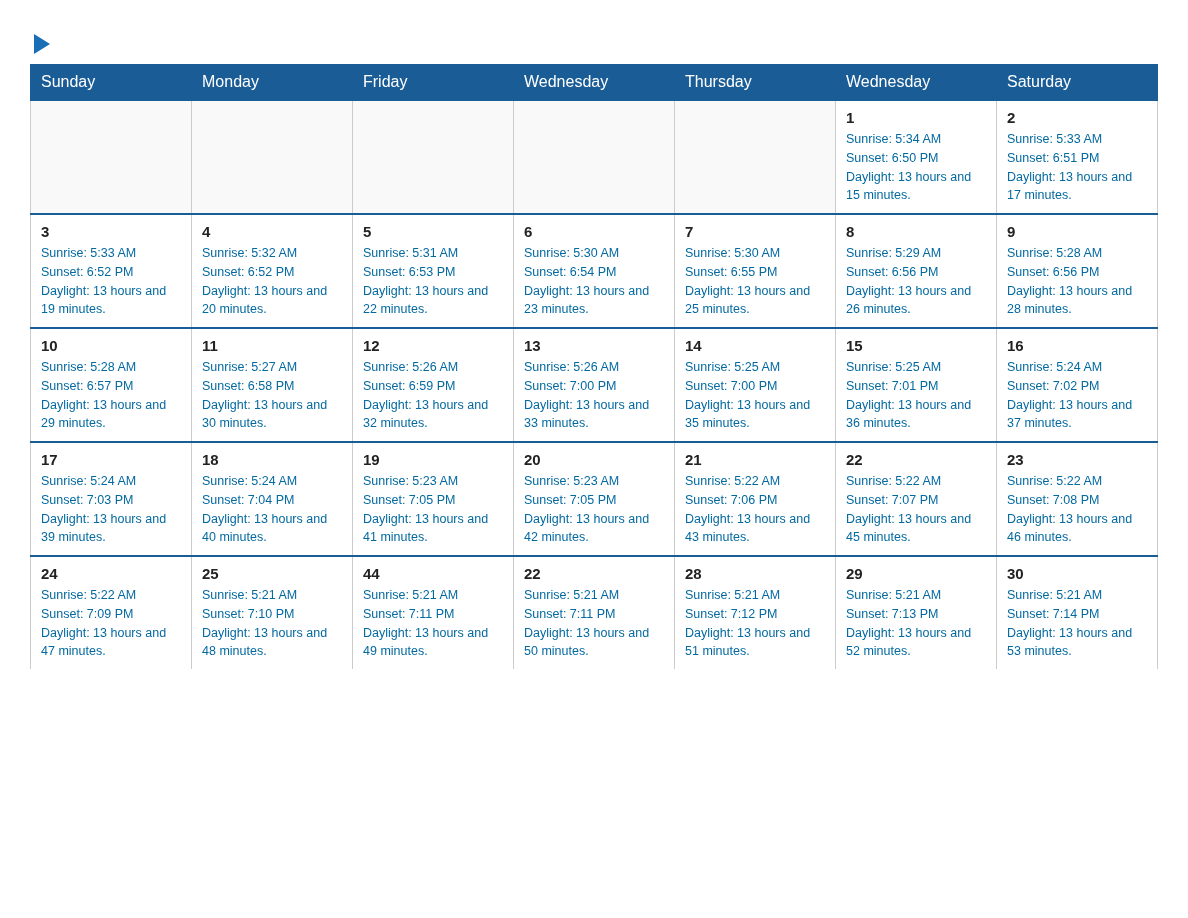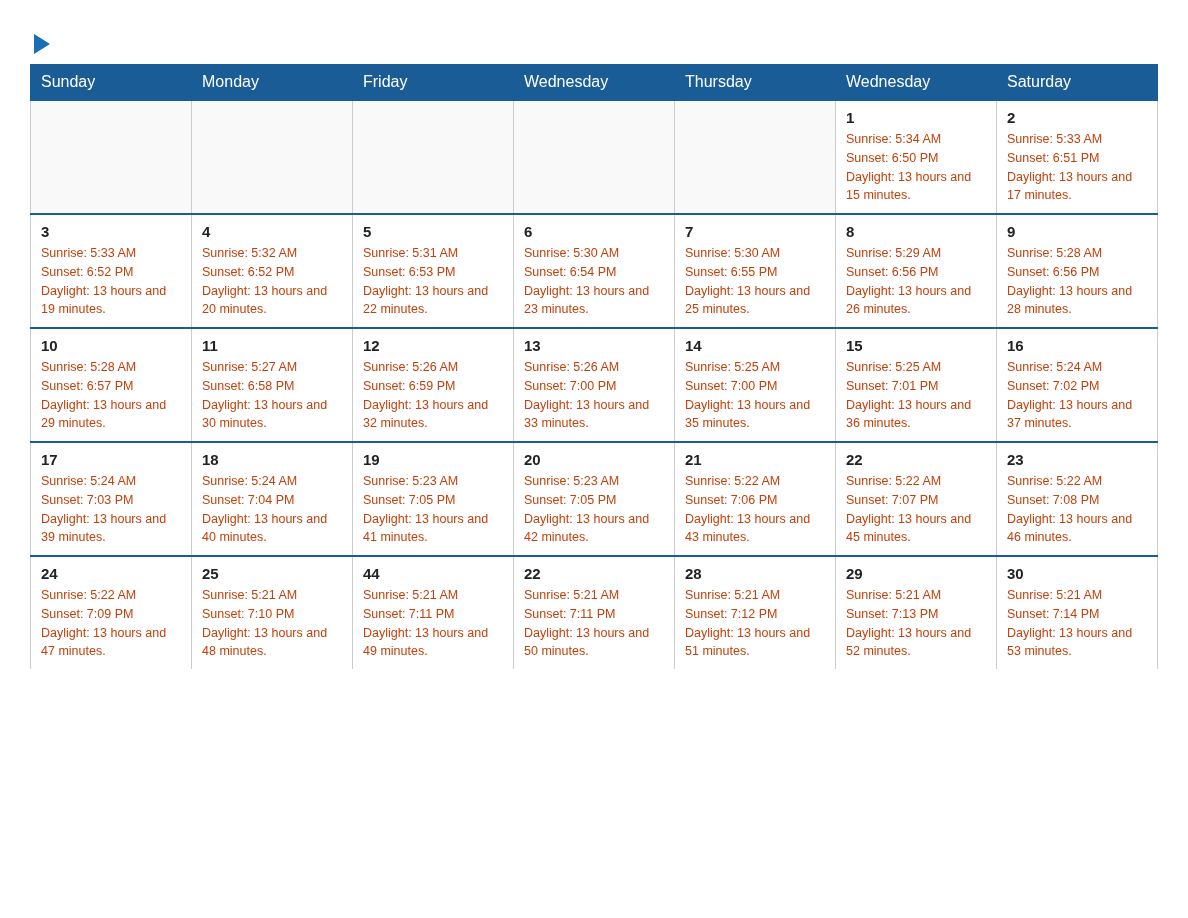--- a/index.html
+++ b/index.html
@@ -86,21 +86,21 @@
     }
     .day-num {
       font-size: 15px;
       font-weight: bold;
       color: #222;
       display: block;
       margin-bottom: 4px;
     }
     .day-info {
       font-size: 12.5px;
-      color: #c2410c;
+      color: #0369a1;
       line-height: 1.5;
     }
     .empty-cell {
       background: #f9f9f9;
     }
   </style>
 </head>
 <body>
 
 <div class="header">

